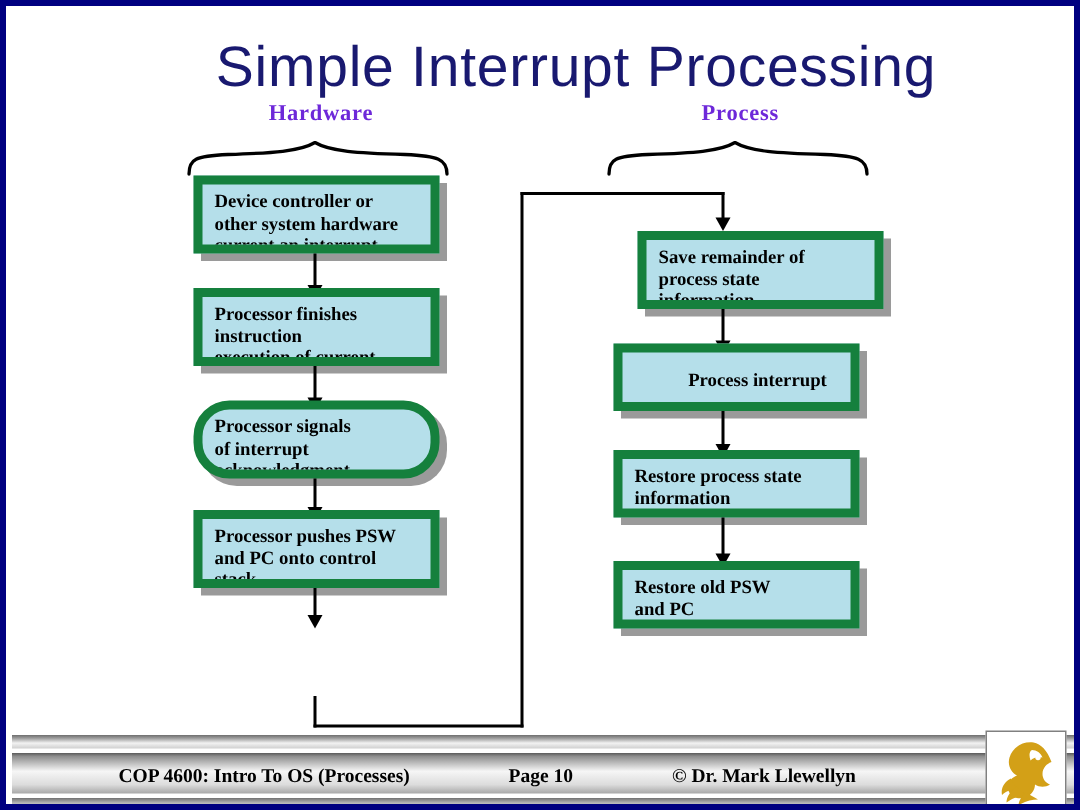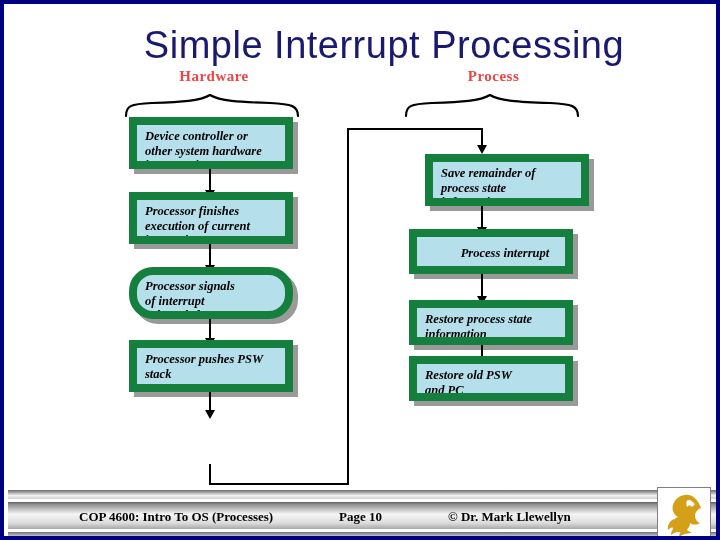--- a/index.html
+++ b/index.html
@@ -43,47 +43,46 @@
     letter-spacing: 0.5px;
     white-space: nowrap;
   }
 
   
   .col-header {
     position: absolute;
     font-family: "Liberation Serif", serif;
     font-weight: bold;
     font-size: 15px;
-    color: #ef4444;
+    color: #6d28d9;
     text-align: center;
     letter-spacing: 0.5px;
   }
   #hardware-header { left: 135px; top: 64px; width: 150px; }
   #software-header { left: 412px; top: 64px; width: 155px; }
 
   
   .brace {
     position: absolute;
   }
 
   
   .flow-box {
     position: absolute;
     background: #b5dfea;
-    border: 8px solid #15803d;
+    border: 6px solid #15803d;
     box-shadow: 5px 5px 0 0 #9a9a9a;
     box-sizing: border-box;
     font-family: "Liberation Serif", serif;
     font-weight: bold;
     font-size: 12.5px;
     line-height: 14.5px;
     color: #000000;
     padding: 4px 0 0 8px;
     overflow: hidden;
-    font-style: italic;
   }
   .flow-box.center {
     padding-left: 0;
     text-align: center;
     display: flex;
     align-items: center;
     justify-content: center;
   }
   .flow-box .line { display: block; white-space: nowrap; }
 
@@ -173,46 +172,47 @@
   <svg class="brace" style="left:118px; top:90px;" width="180" height="24" viewBox="0 0 180 24">
     <path d="M4 22 C4 12, 8 10, 30 9 C60 8, 78 7, 88 1 C98 7, 116 8, 148 9 C170 10, 176 12, 176 22" fill="none" stroke="#000000" stroke-width="2.2" stroke-linecap="round"></path>
   </svg>
   <svg class="brace" style="left:398px; top:90px;" width="180" height="24" viewBox="0 0 180 24">
     <path d="M4 22 C4 12, 8 10, 30 9 C60 8, 78 7, 88 1 C98 7, 116 8, 148 9 C170 10, 176 12, 176 22" fill="none" stroke="#000000" stroke-width="2.2" stroke-linecap="round"></path>
   </svg>
 
   <div class="flow-box" style="left:125px; top:113px; width:164px; height:52px;">
     <span class="line">Device controller or</span>
     <span class="line">other system hardware</span>
-    <span class="line">issues an interrupt</span>
+    <span class="line">current an interrupt</span>
   </div>
 
   <div class="vline" style="left:205px; top:165px; height:24px;"></div>
   <div class="arrowhead" style="left:201px; top:186px;"></div>
 
   <div class="flow-box" style="left:125px; top:188px; width:164px; height:52px;">
     <span class="line">Processor finishes</span>
+    <span class="line">instruction</span>
     <span class="line">execution of current</span>
-    <span class="line">instruction</span>
   </div>
 
   <div class="vline" style="left:205px; top:240px; height:24px;"></div>
   <div class="arrowhead" style="left:201px; top:261px;"></div>
 
   <div class="flow-box" style="left:125px; top:263px; width:164px; height:52px;border-radius:24px;">
     <span class="line">Processor signals</span>
     <span class="line">of interrupt</span>
     <span class="line">acknowledgment</span>
   </div>
 
   <div class="vline" style="left:205px; top:315px; height:22px;"></div>
   <div class="arrowhead" style="left:201px; top:334px;"></div>
 
   <div class="flow-box" style="left:125px; top:336px; width:164px; height:52px;">
     <span class="line">Processor pushes PSW</span>
+    <span class="line">and PC onto control</span>
     <span class="line">stack</span>
   </div>
 
   <div class="vline" style="left:205px; top:388px; height:21px;"></div>
   <div class="arrowhead" style="left:201px; top:406px;"></div>
 
 
   <div class="vline" style="left:205px; top:460px; height:21px;"></div>
   <div class="hline" style="left:205px; top:479px; width:140px;"></div>
   <div class="vline" style="left:343px; top:124px; height:357px;"></div>
@@ -237,21 +237,21 @@
   <div class="arrowhead" style="left:473px; top:292px;"></div>
 
   <div class="flow-box" style="left:405px; top:296px; width:164px; height:45px;">
     <span class="line">Restore process state</span>
     <span class="line">information</span>
   </div>
 
   <div class="vline" style="left:477px; top:341px; height:27px;"></div>
   <div class="arrowhead" style="left:473px; top:365px;"></div>
 
-  <div class="flow-box" style="left:405px; top:352px; width:164px; height:45px;">
+  <div class="flow-box" style="left:405px; top:370px; width:164px; height:45px;">
     <span class="line">Restore old PSW</span>
     <span class="line">and PC</span>
   </div>
 
   <div id="footer-bar-top"></div>
   <div id="footer-bar-main"></div>
   <div id="footer-bar-bottom"></div>
 
   <div id="footer-course" class="footer-text">COP 4600: Intro To OS  (Processes)</div>
   <div id="footer-page" class="footer-text">Page 10</div>

